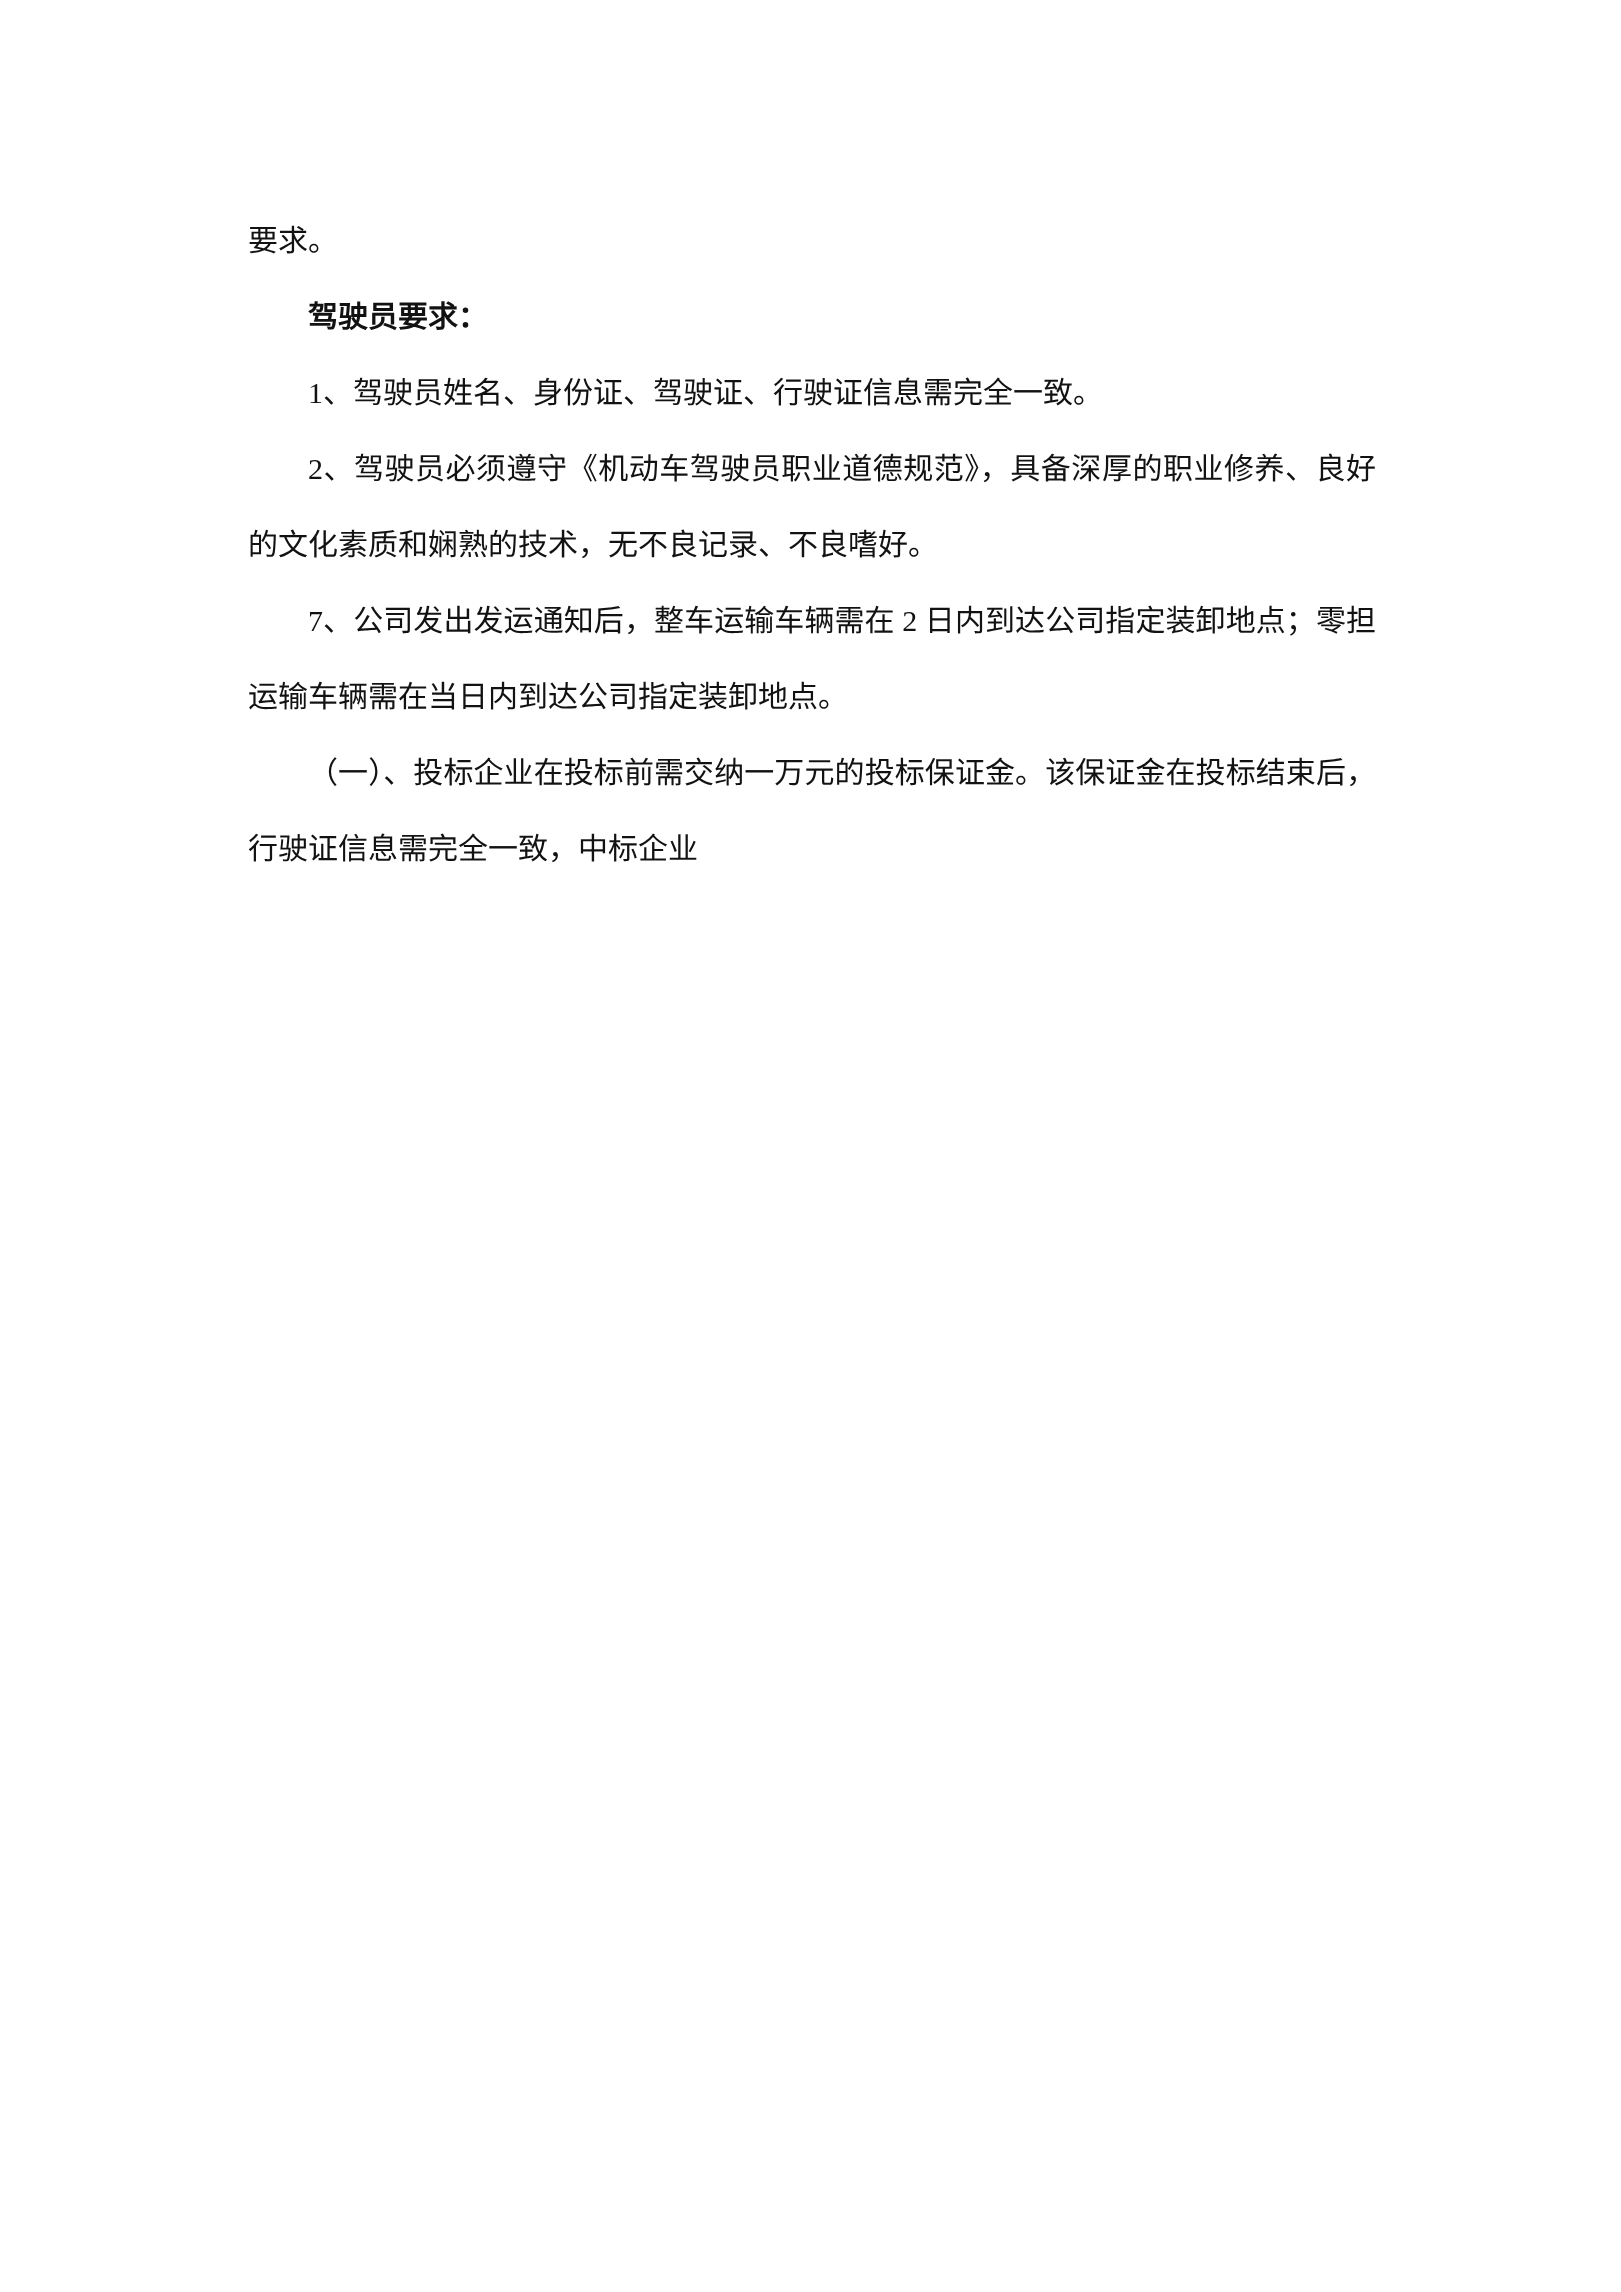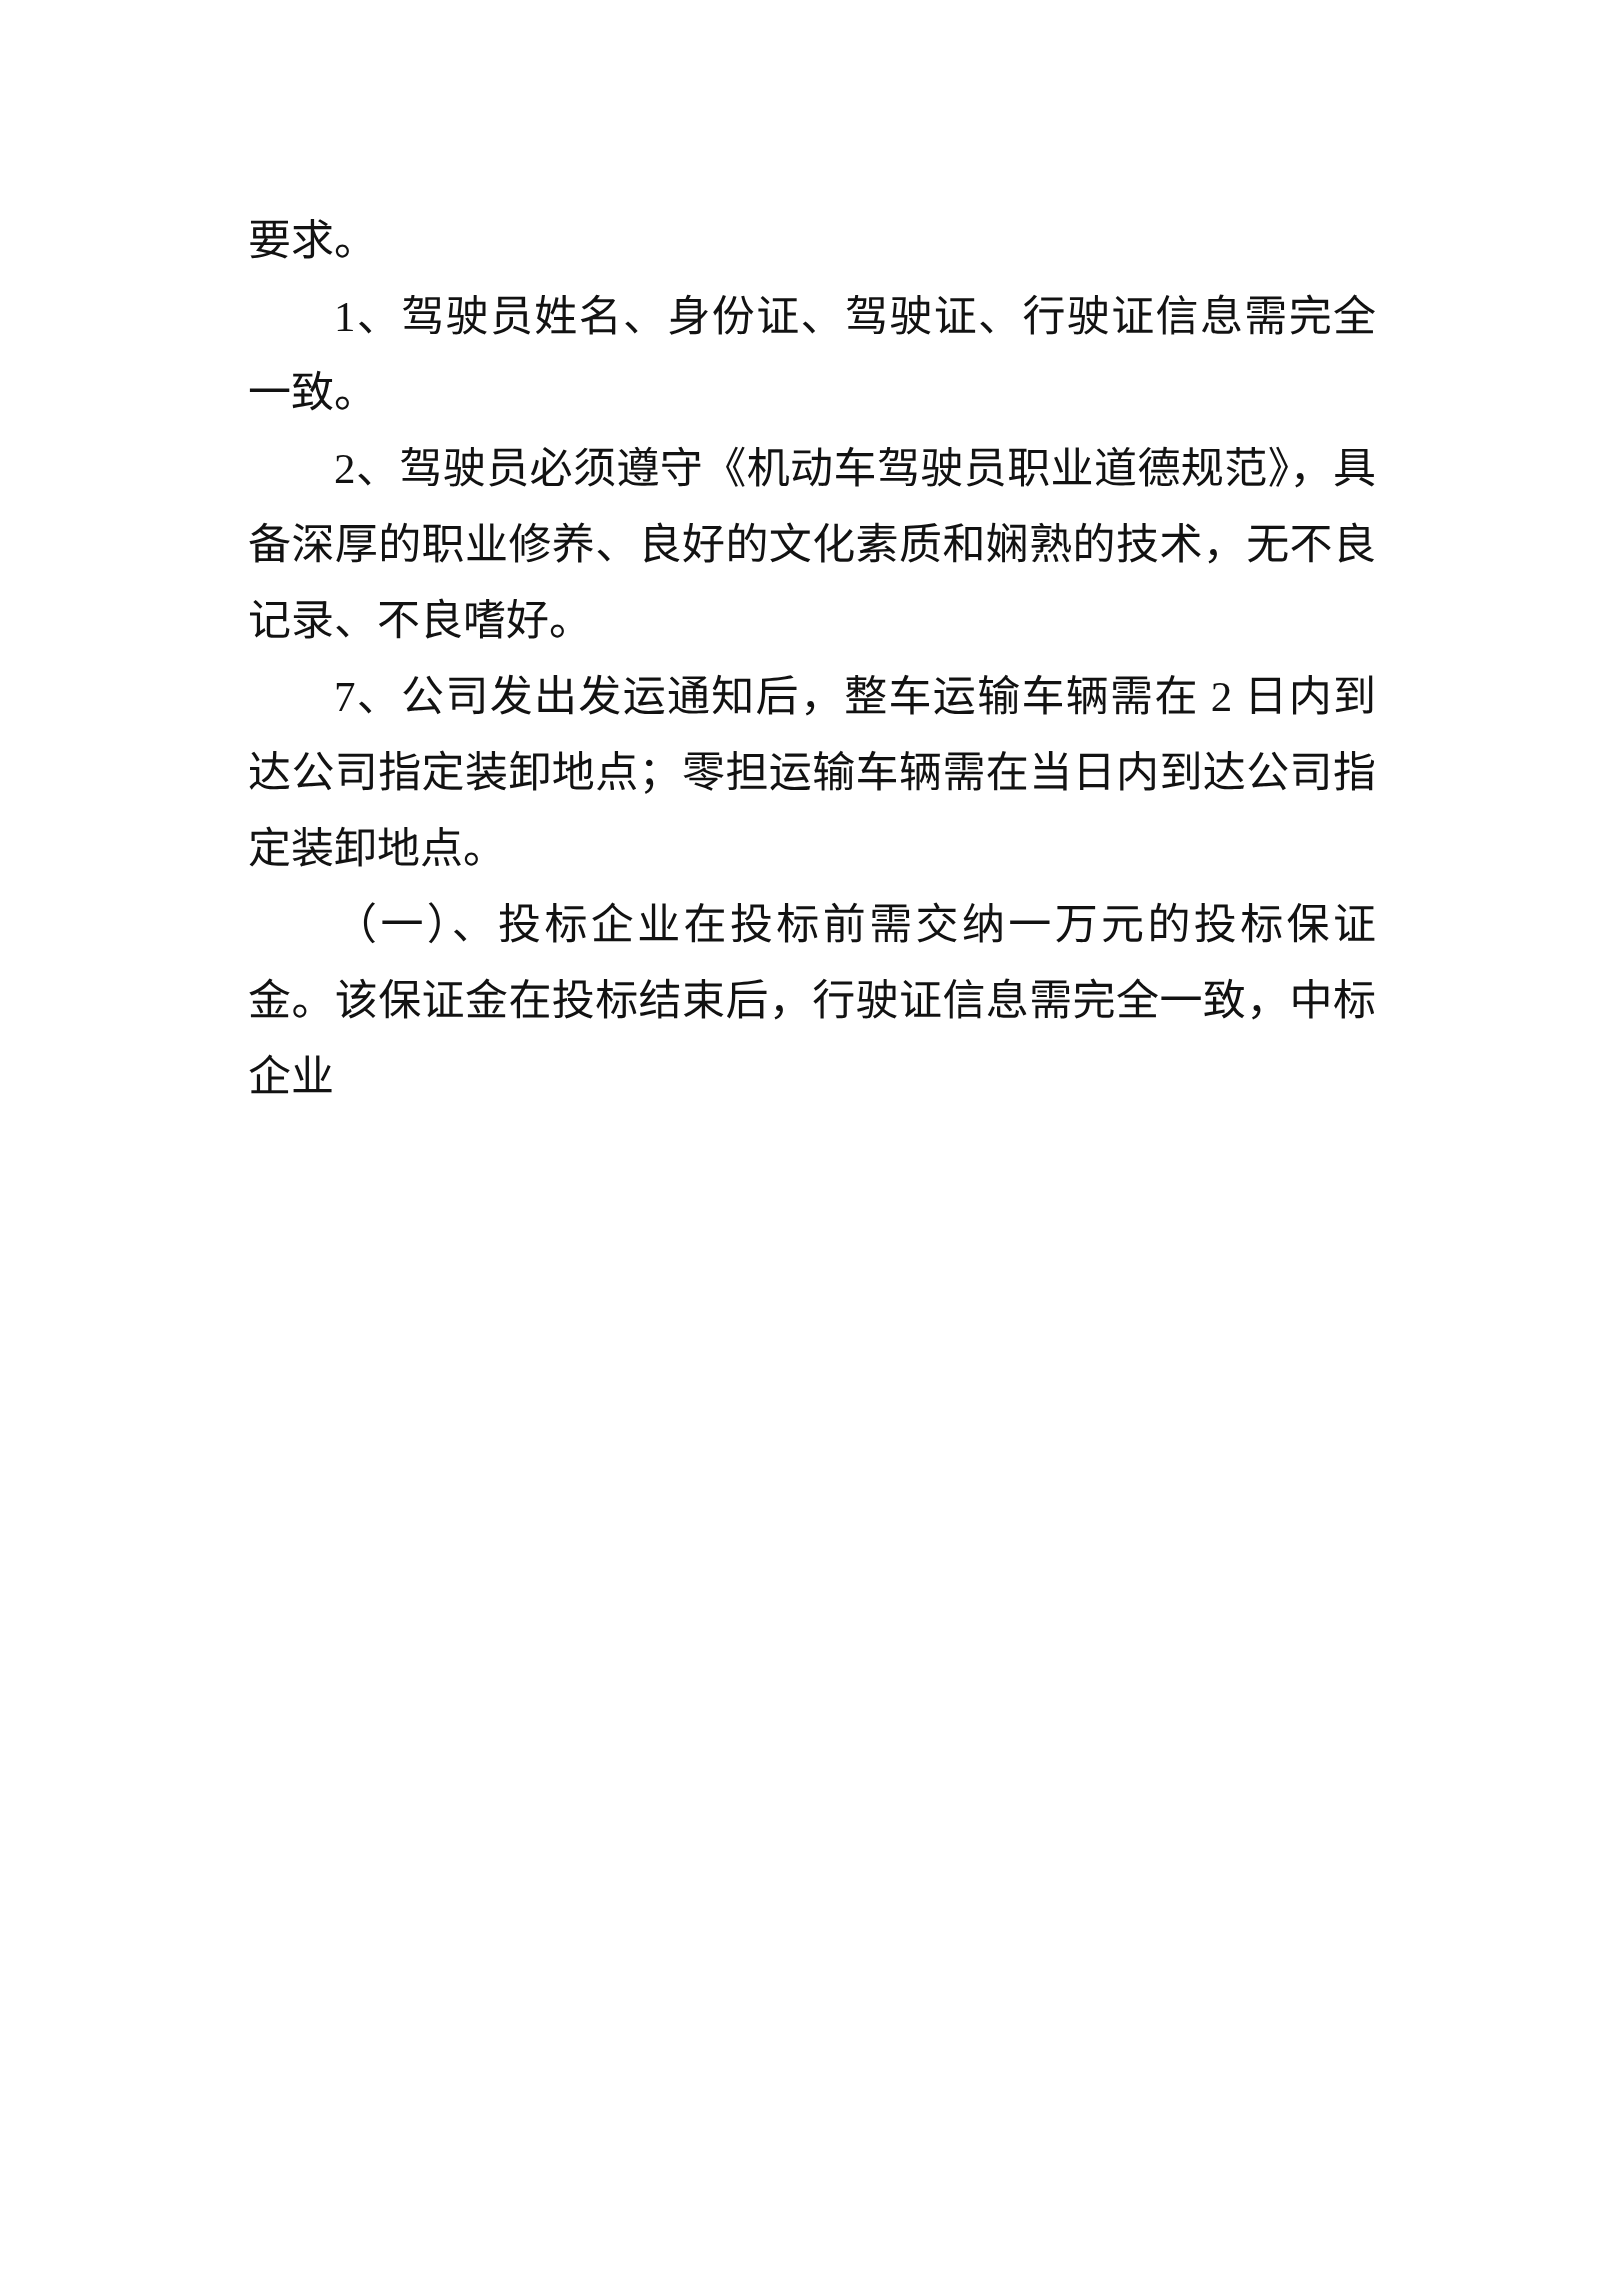--- a/index.html
+++ b/index.html
@@ -17,40 +17,41 @@
   .text-block {
     position: absolute;
     left: 248px;
     top: 203px;
     width: 1128px;
   }
   .para {
     margin: 0;
     padding: 0;
     font-family: "Liberation Serif", "DejaVu Serif", serif;
-    font-size: 43px;
+    font-size: 30px;
     line-height: 76px;
     color: #121212;
     text-align: justify;
     text-justify: inter-ideograph;
     text-indent: 2em;
     word-break: normal;
   }
   .para.no-indent {
     text-indent: 0;
   }
   .para.heading {
     font-weight: bold;
   }
 </style>
 </head>
 <body>
 
 <div class="page">
   <div class="text-block">
     <p class="para no-indent">要求。</p>
+    <p class="para heading">驾驶员要求：</p>
     <p class="para">1、驾驶员姓名、身份证、驾驶证、行驶证信息需完全一致。</p>
     <p class="para">2、驾驶员必须遵守《机动车驾驶员职业道德规范》，具备深厚的职业修养、良好的文化素质和娴熟的技术，无不良记录、不良嗜好。</p>
     <p class="para">7、公司发出发运通知后，整车运输车辆需在 2 日内到达公司指定装卸地点；零担运输车辆需在当日内到达公司指定装卸地点。</p>
     <p class="para">（一）、投标企业在投标前需交纳一万元的投标保证金。该保证金在投标结束后，行驶证信息需完全一致，中标企业</p>
   </div>
 </div>
 
 
 </body></html>

